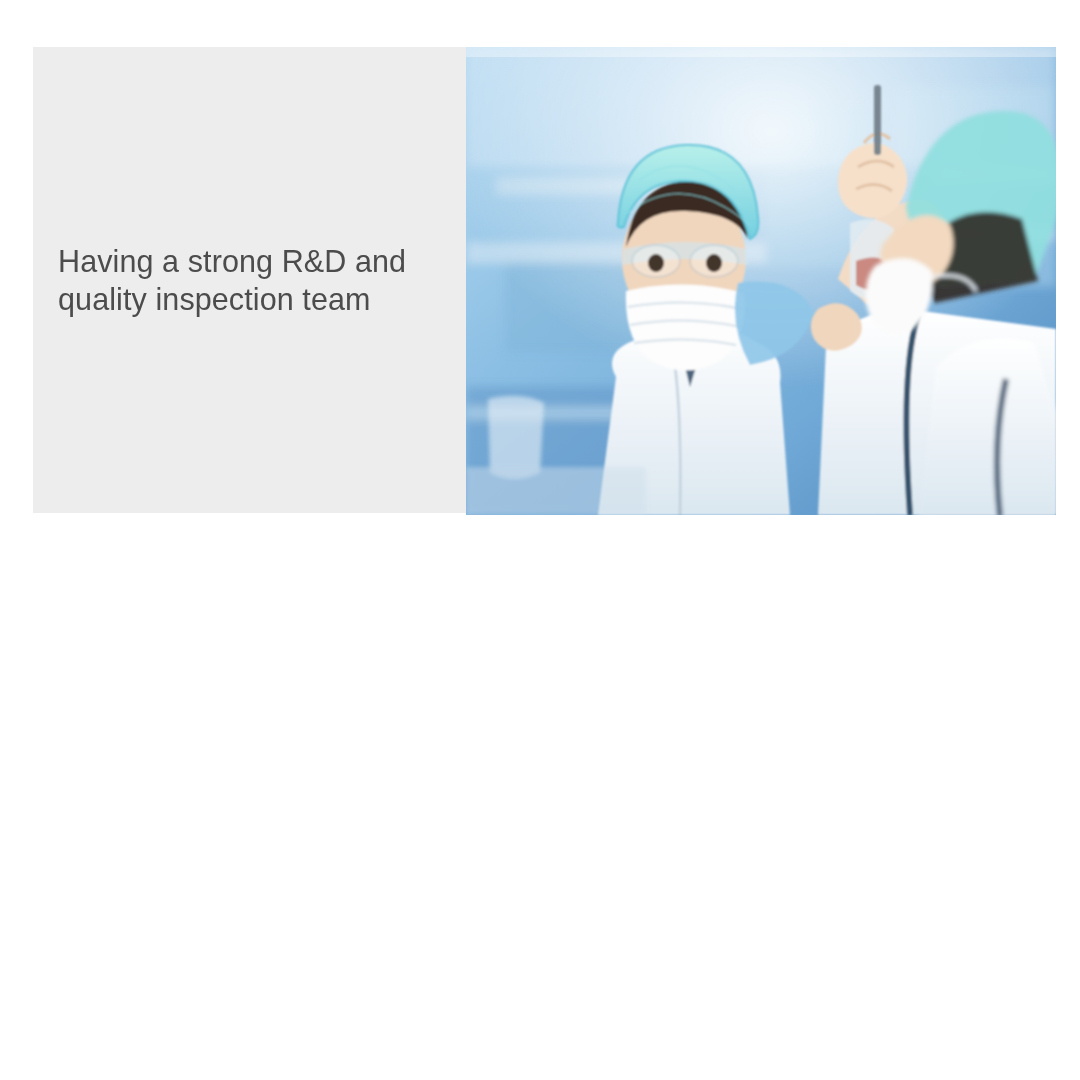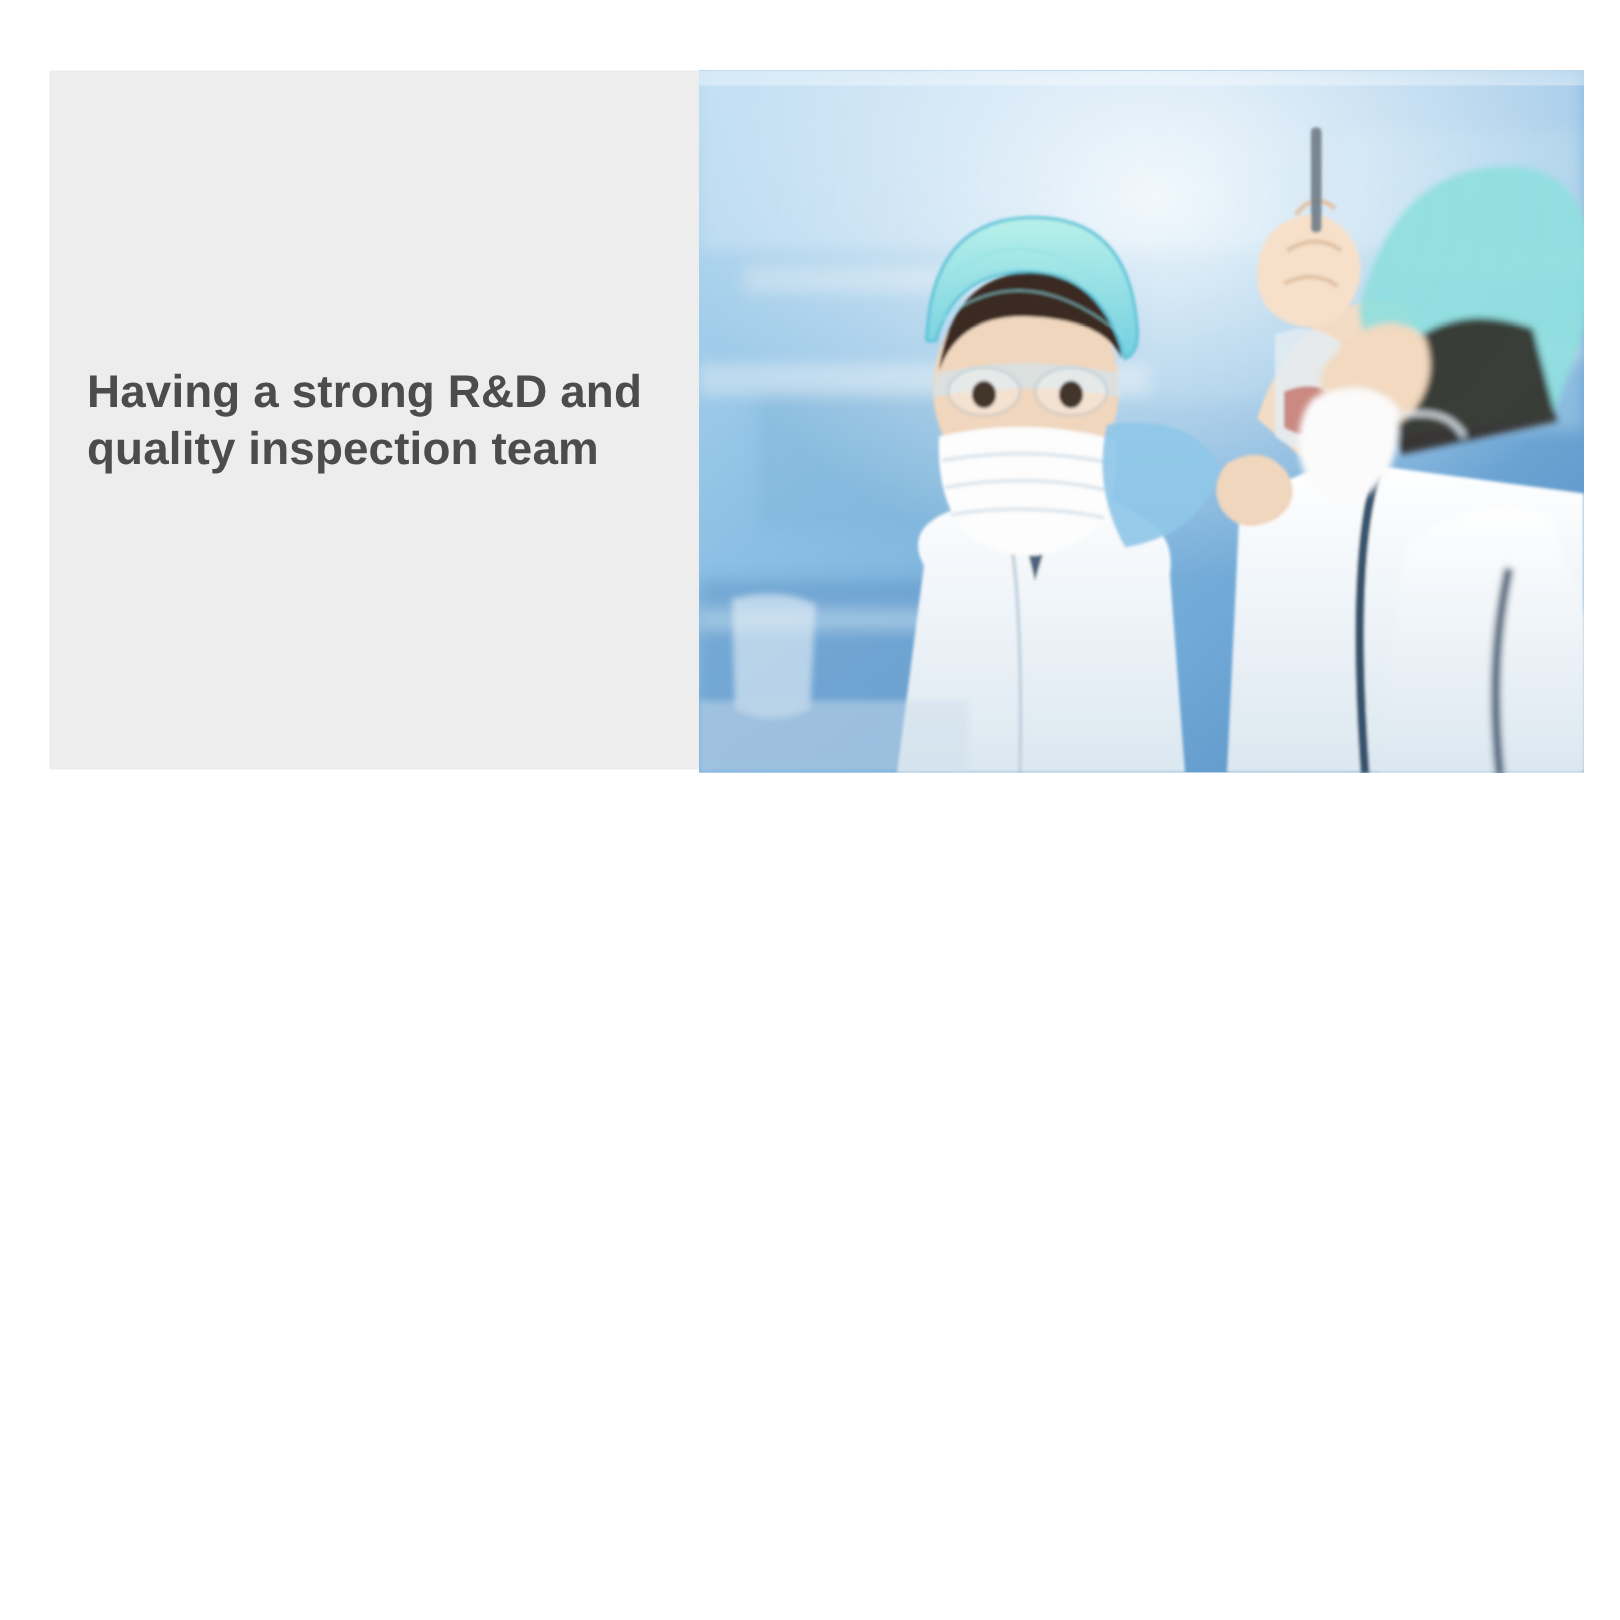--- a/index.html
+++ b/index.html
@@ -23,21 +23,21 @@
     left:33px; top:47px; width:440px; height:466px;
     background:#ededed;
   }
   #top-caption{
     position:absolute;
     left:58px; top:242px; width:400px;
     font-size:30.5px;
     line-height:38px;
     color:#4c4c4c;
     letter-spacing:0.1px;
-    font-weight:700;
+    font-weight:400;
     white-space:pre-line;
   }
 
   #top-photo{
     left:466px; top:47px; width:590px; height:468px;
     overflow:hidden;
     background:#7fb6e0;
   }
 
   

